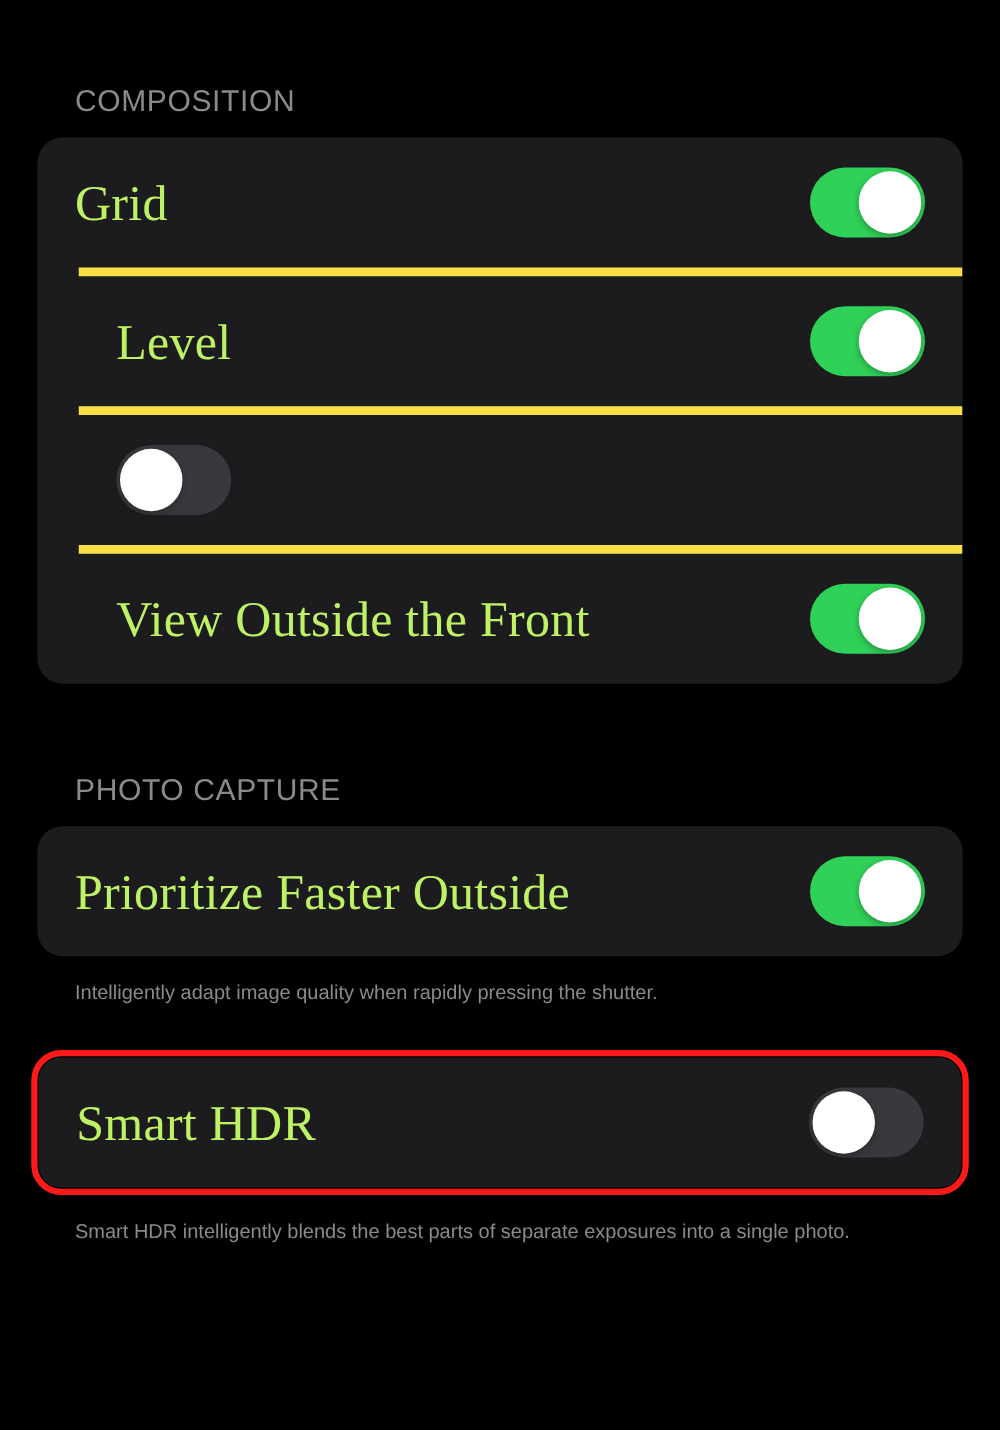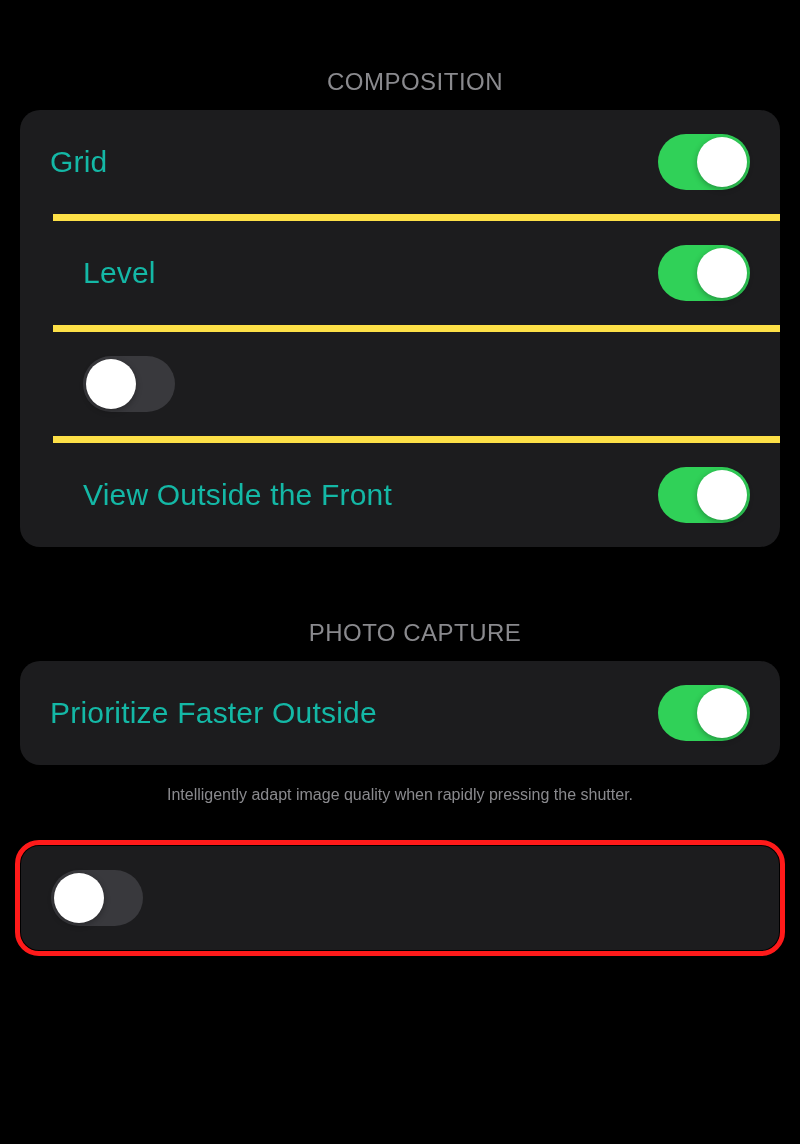--- a/index.html
+++ b/index.html
@@ -9,23 +9,22 @@
     }
     body {
       width: 800px;
       height: 1144px;
       background: #000000;
       font-family: -apple-system, BlinkMacSystemFont, "Segoe UI", "Helvetica Neue", Arial, sans-serif;
       color: #ffffff;
       overflow: hidden;
     }
     .container {
-      padding: 0 20px;
+      padding: 0 30px;
       padding-top: 68px;
-      text-align: center;
     }
     .section-header {
       color: #8a8a8e;
       font-size: 24px;
       font-weight: 400;
       letter-spacing: 0.5px;
       padding-left: 30px;
       margin-bottom: 14px;
     }
     .settings-group {
@@ -38,24 +37,25 @@
       align-items: center;
       justify-content: space-between;
       padding: 24px 30px;
       min-height: 98px;
     }
     .settings-row + .settings-row {
       border-top: 7px solid #fde047;
       margin-left: 33px;
     }
     .row-label {
-      color: #14b8a6;
-      font-size: 30px;
+      color: #bef264;
+      font-size: 40px;
       font-weight: 400;
       letter-spacing: 0.2px;
+      font-family: Liberation Serif, serif;
     }
     .toggle {
       position: relative;
       width: 92px;
       height: 56px;
       background: #39393d;
       border-radius: 28px;
       cursor: pointer;
       flex-shrink: 0;
     }
@@ -148,20 +148,22 @@
       </div>
     </div>
   </div>
   <div class="section-footer">Intelligently adapt image quality when rapidly pressing the shutter.</div>
 
   <div class="mt-small"></div>
 
   <div class="highlighted-group">
     <div class="settings-group">
       <div class="settings-row">
+        <span class="row-label">Smart HDR</span>
         <div class="toggle">
           <div class="toggle-knob"></div>
         </div>
       </div>
     </div>
   </div>
+  <div class="section-footer">Smart HDR intelligently blends the best parts of separate exposures into a single photo.</div>
 
 </div>
 
 </body></html>

